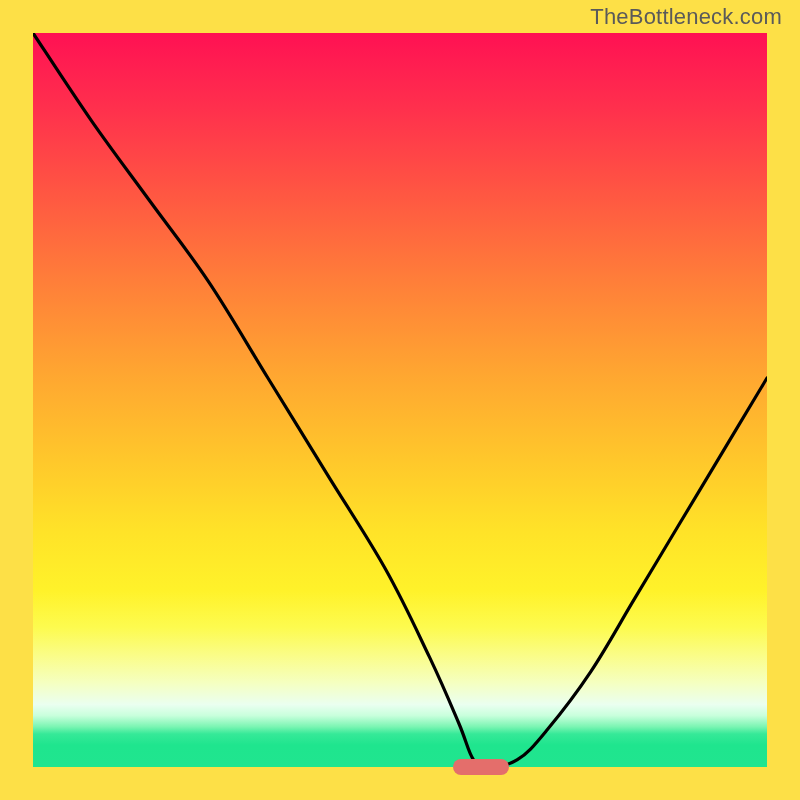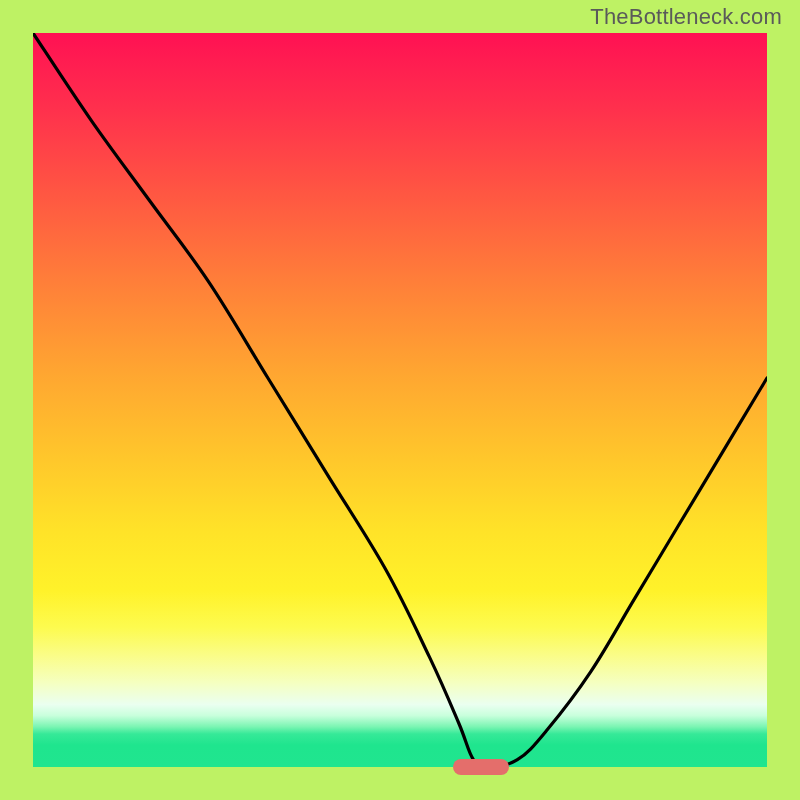--- a/index.html
+++ b/index.html
@@ -1,20 +1,20 @@
 <!DOCTYPE html>
 <html><head>
 <meta charset="utf-8">
 <style>
   * { margin: 0; padding: 0; box-sizing: border-box; }
   html, body { width: 800px; height: 800px; overflow: hidden; background: #000; }
   .outer {
     width: 800px;
     height: 800px;
-    background: #bef264;
+    background: #fde047;
     position: relative;
   }
   .attribution {
     position: absolute;
     top: 4px;
     right: 18px;
     font-family: Arial, Helvetica, sans-serif;
     font-size: 22px;
     font-weight: 500;
     color: #5a5a5a;

